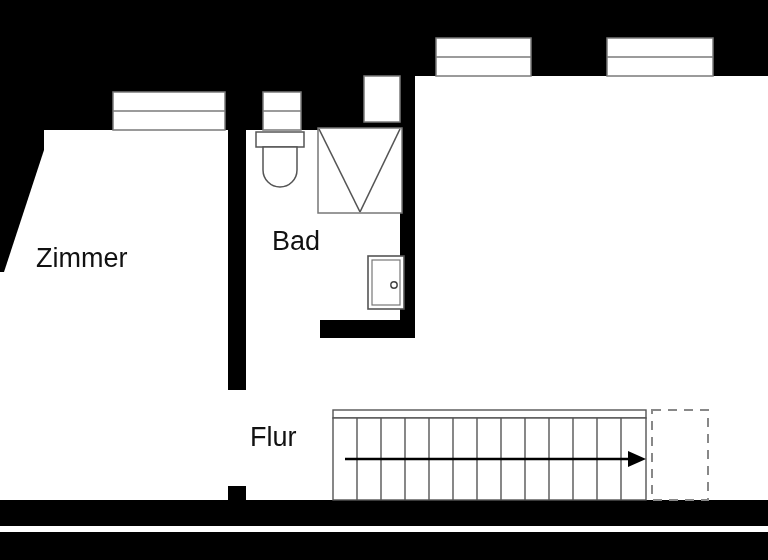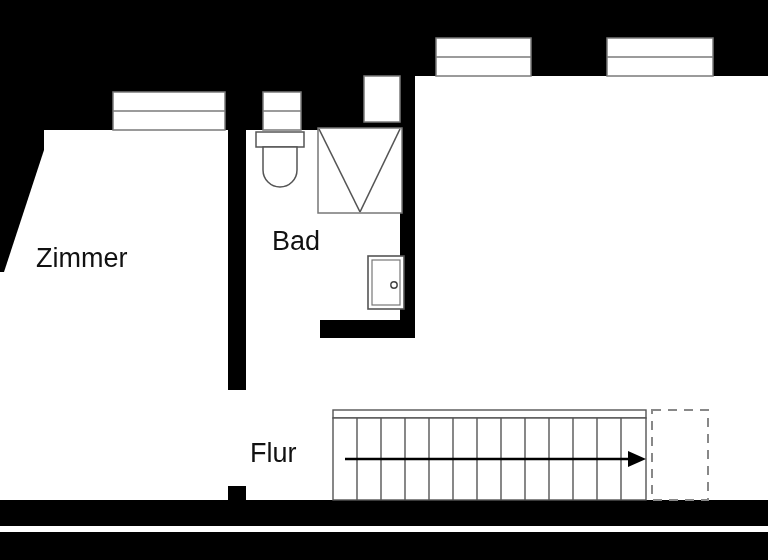--- a/index.html
+++ b/index.html
@@ -127,15 +127,15 @@
       <rect x="652" y="410" width="56" height="90" fill="none" stroke="#888888" stroke-width="2" stroke-dasharray="9 7"></rect>
     </g>
 
   </svg>
 
   <div class="room-label" style="left:36px; top:245px;">Zimmer</div>
 
   <div class="room-label" style="left:272px; top:228px;">Bad</div>
 
 
-  <div class="room-label" style="left:250px; top:440px;text-align:center;">Flur</div>
+  <div class="room-label" style="left:250px; top:424px;text-align:center;">Flur</div>
 
 </div>
 
 </body></html>

